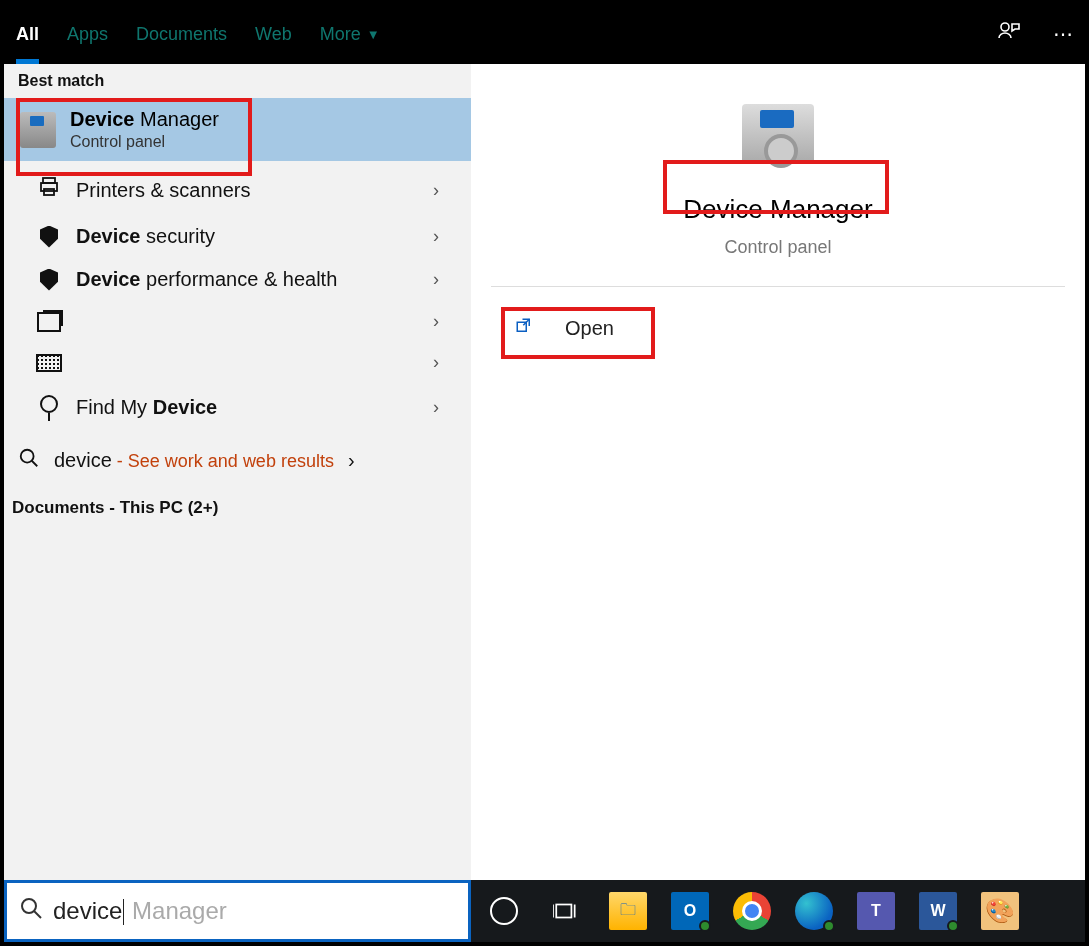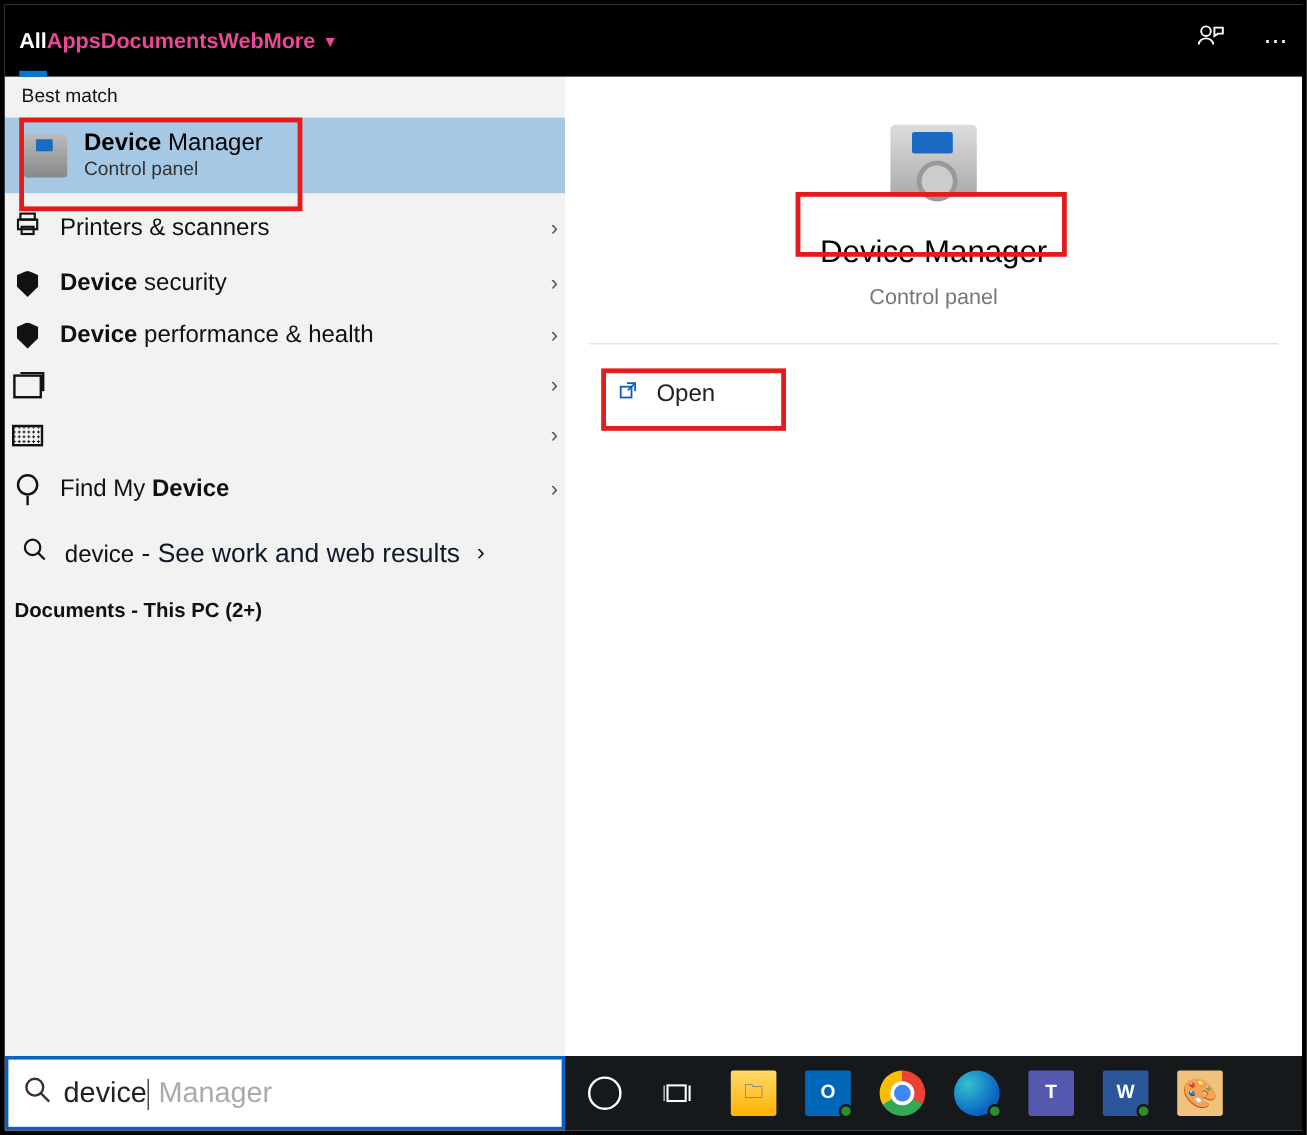--- a/index.html
+++ b/index.html
@@ -16,30 +16,29 @@
 
   
   .filter-bar {
     height: 60px;
     background: #000;
     color: #fff;
     display: flex;
     align-items: center;
     padding: 0 12px;
   }
-  .filter-tabs { display: flex; align-items: center; height: 100%; }
+  .filter-tabs { display: flex; gap: 28px; align-items: center; height: 100%; }
   .filter-tab {
     font-size: 18px;
-    color: #ec4899;
+    color: #0f766e;
     cursor: pointer;
     height: 100%;
     display: flex;
     align-items: center;
     position: relative;
-    font-weight: bold;
   }
   .filter-tab.active {
     color: #fff;
     font-weight: 600;
   }
   .filter-tab.active::after {
     content: "";
     position: absolute;
     left: 0; right: 0; bottom: 0;
     height: 5px;
@@ -66,21 +65,21 @@
     background: #fff;
     display: flex;
     flex-direction: column;
     align-items: center;
     padding: 30px 20px 20px 20px;
   }
 
   
   .lp-section-label {
     font-size: 16px;
-    font-weight: 400;
+    font-weight: 700;
     color: #111;
     padding: 8px 14px;
   }
   .best-match-item {
     display: flex;
     align-items: center;
     gap: 14px;
     padding: 10px 16px;
     background: #a5c8e4;
     position: relative;
@@ -106,21 +105,21 @@
     position: absolute;
     left: 12px; top: 0px; width: 236px; height: 78px;
     border: 4px solid #e21b1b;
   }
 
   .settings-list { padding: 4px 0 6px 0; }
   .settings-item {
     display: flex;
     align-items: center;
     gap: 14px;
-    padding: 10px 6px;
+    padding: 10px 32px;
     cursor: pointer;
     color: #111;
     font-size: 20px;
   }
   .settings-item .s-icon {
     width: 26px;
     text-align: center;
     font-size: 22px;
     color: #222;
   }
@@ -132,21 +131,21 @@
 
   .work-web-item {
     display: flex;
     align-items: center;
     gap: 14px;
     padding: 10px 14px;
     cursor: pointer;
     font-size: 20px;
     color: #111;
   }
-  .work-web-item .ww-sub { color: #0f172a; font-size: 22px; }
+  .work-web-item .ww-sub { color: #c2410c; font-size: 18px; }
 
   .docs-label {
     font-size: 17px;
     font-weight: 600;
     color: #111;
     padding: 14px 8px;
   }
 
   
   .rp-icon {
@@ -191,21 +190,21 @@
     width: 100%;
     height:1px;
     background:#ddd;
     margin: 28px 0 0 0;
   }
   .rp-actions {
     width: 100%;
     padding: 20px 0;
   }
   .rp-action {
-    display:flex;align-items:flex-start;gap:14px;
+    display:flex;align-items:flex-start;gap:32px;
     padding:10px 24px;
     font-size:20px;color:#222;cursor:pointer;
     position:relative;
   }
   .rp-action .oa-icon { color:#0a5fc2; font-size:18px; }
   .red-box-3 {
     position:absolute;
     left:10px; top:0; width:154px; height:52px;
     border:4px solid #e21b1b;
   }

